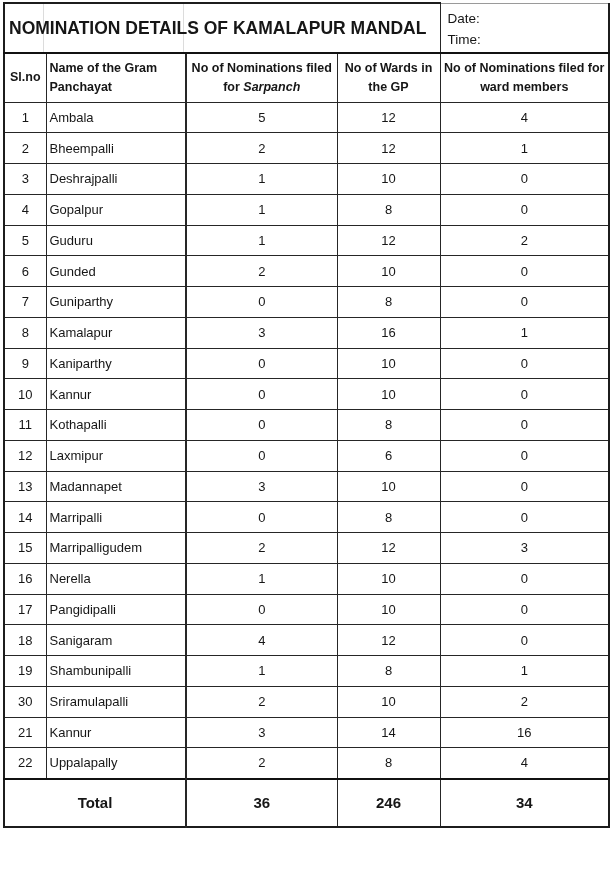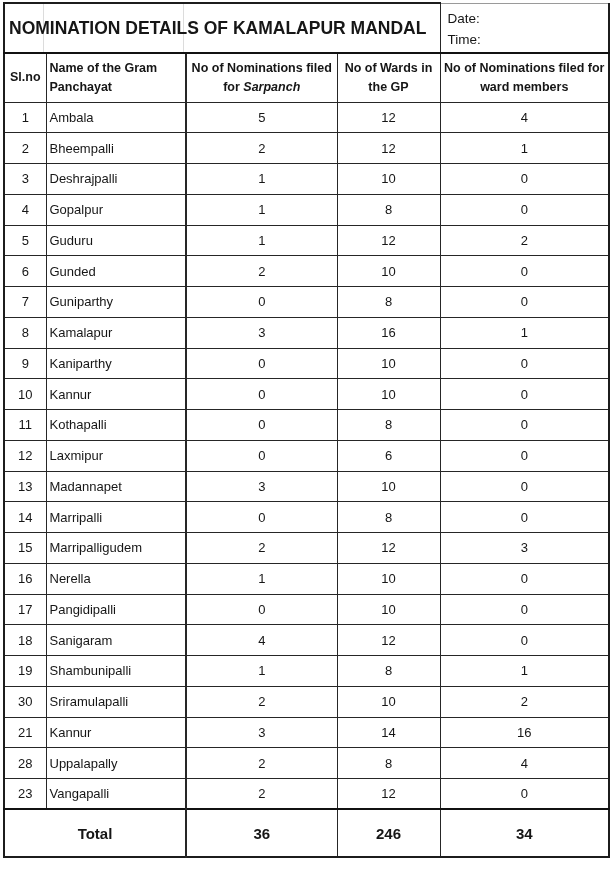--- a/index.html
+++ b/index.html
@@ -288,34 +288,27 @@
 
   <tr>
     <td>21</td>
     <td class="name">Kannur</td>
     <td>3</td>
     <td>14</td>
     <td>16</td>
   </tr>
 
   <tr>
-    <td>28</td>
+    <td>22</td>
     <td class="name">Uppalapally</td>
     <td>2</td>
     <td>8</td>
     <td>4</td>
   </tr>
 
-  <tr>
-    <td>23</td>
-    <td class="name">Vangapalli</td>
-    <td>2</td>
-    <td>12</td>
-    <td>0</td>
-  </tr>
 
 </tbody>
     <tfoot>
       <tr class="total-row">
         <td class="total-label" colspan="2">Total</td>
         <td>36</td>
         <td>246</td>
         <td>34</td>
       </tr>
     </tfoot>

